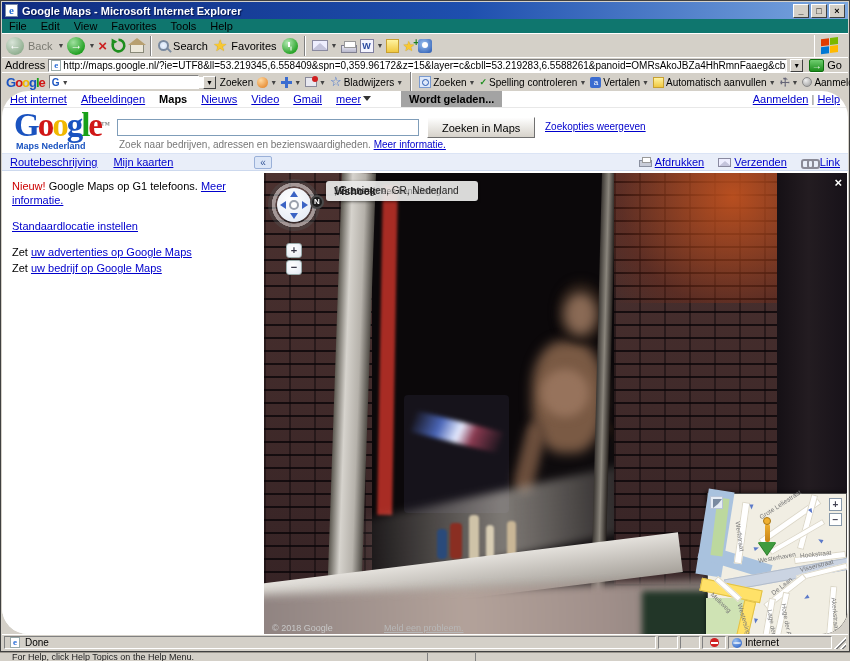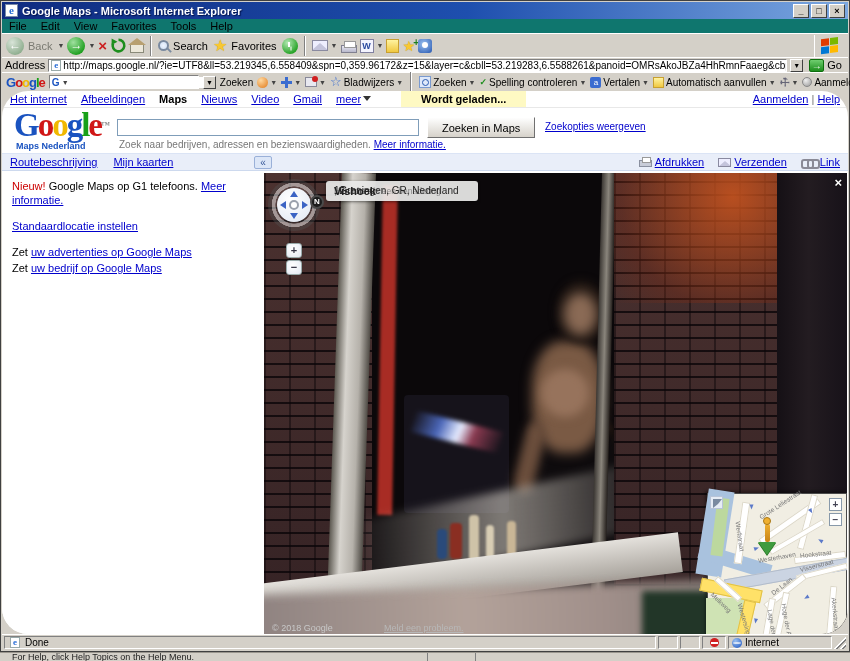--- a/index.html
+++ b/index.html
@@ -91,21 +91,21 @@
   .avatar-g { width:10px; height:10px; border-radius:50%; background:radial-gradient(circle at 35% 30%,#eee,#999); border:1px solid #888; }
   .gap-r { margin-left:auto; }
 
   
   .page { position:absolute; left:1px; top:90px; right:1px; bottom:17px; background:#fff; overflow:hidden;border-radius:26px; }
   a, .link { color:#0000cc; text-decoration:underline; cursor:pointer; }
   .navrow { position:absolute; left:0; top:0; right:0; height:17px; border-bottom:1px solid #e8e8e8; }
   .navlinks { position:absolute; left:8px; top:2px; display:flex; gap:14px; align-items:center; }
   .nav-current { font-weight:bold; color:#000; }
   .tri-dn { display:inline-block; width:0; height:0; border:4px solid transparent; border-top:5px solid #333; margin-left:2px; vertical-align:middle; }
-  .loading { position:absolute; left:399px; top:0; background:#fef9c3; font-weight:bold; padding:2px 20px; color:#000; }
+  .loading { position:absolute; left:399px; top:0; background:#a3a3a3; font-weight:bold; padding:2px 8px; color:#000; }
   .nav-right { position:absolute; right:8px; top:2px; color:#777; }
 
   .header { position:absolute; left:0; top:17px; right:0; height:45px; }
   .glogo { position:absolute; left:12px; top:0px; font-weight:bold; font-size:33px; letter-spacing:-2px; line-height:34px; font-family:"Liberation Serif",serif; }
   .c1{color:#1a53c0;} .c2{color:#d01616;} .c3{color:#f0b800;} .c4{color:#18a018;}
   .tm { font-size:9px; vertical-align:top; color:#888; letter-spacing:0; }
   .glogo-sub { position:absolute; left:14px; top:33px; color:#1a53c0; font-size:9px; font-weight:bold; }
   .hsearch { position:absolute; left:115px; top:11px; width:302px; height:17px; border:1px solid #7f9db9; font-size:12px; padding:0 2px; outline:none; }
   .hbtn { position:absolute; left:425px; top:9px; height:21px; padding:0 14px; background:linear-gradient(#fefefe,#d6d2ca); border:1px solid; border-color:#fff #707070 #707070 #fff; font-size:11px; }
   .hopts { position:absolute; left:543px; top:13px; font-size:10px; }

